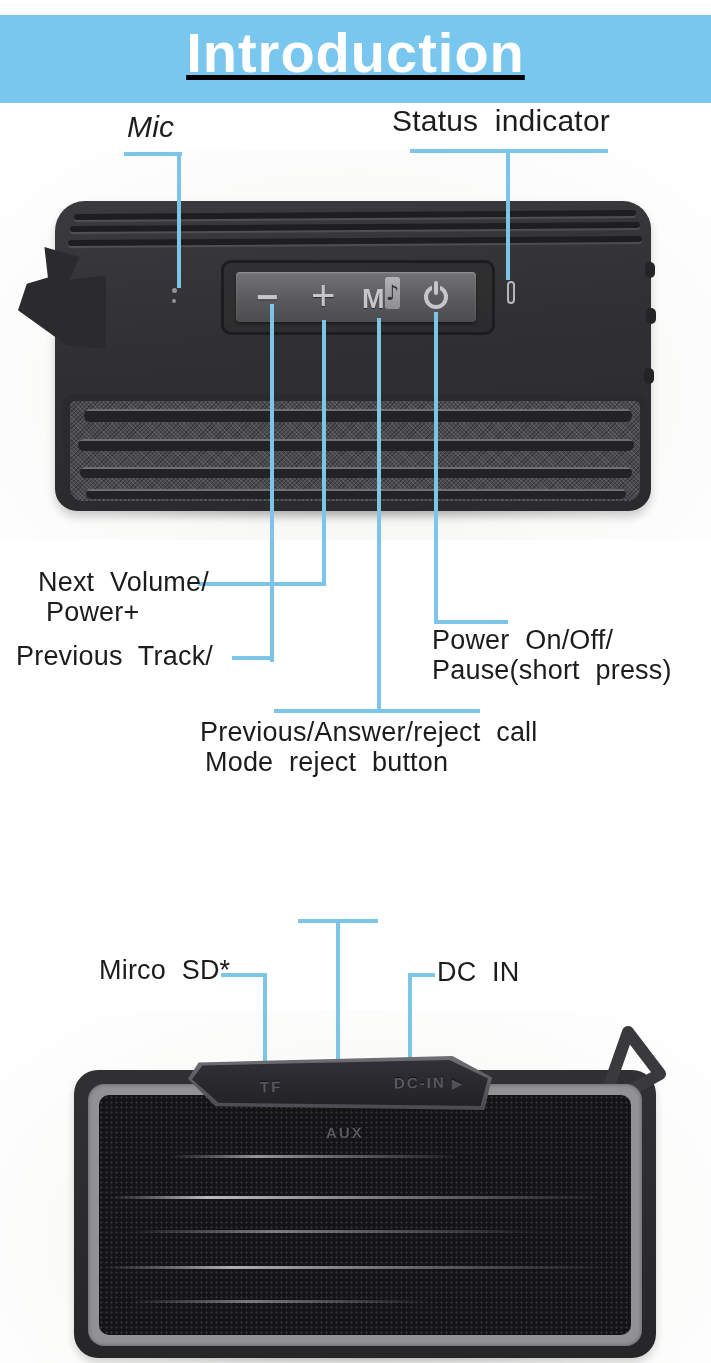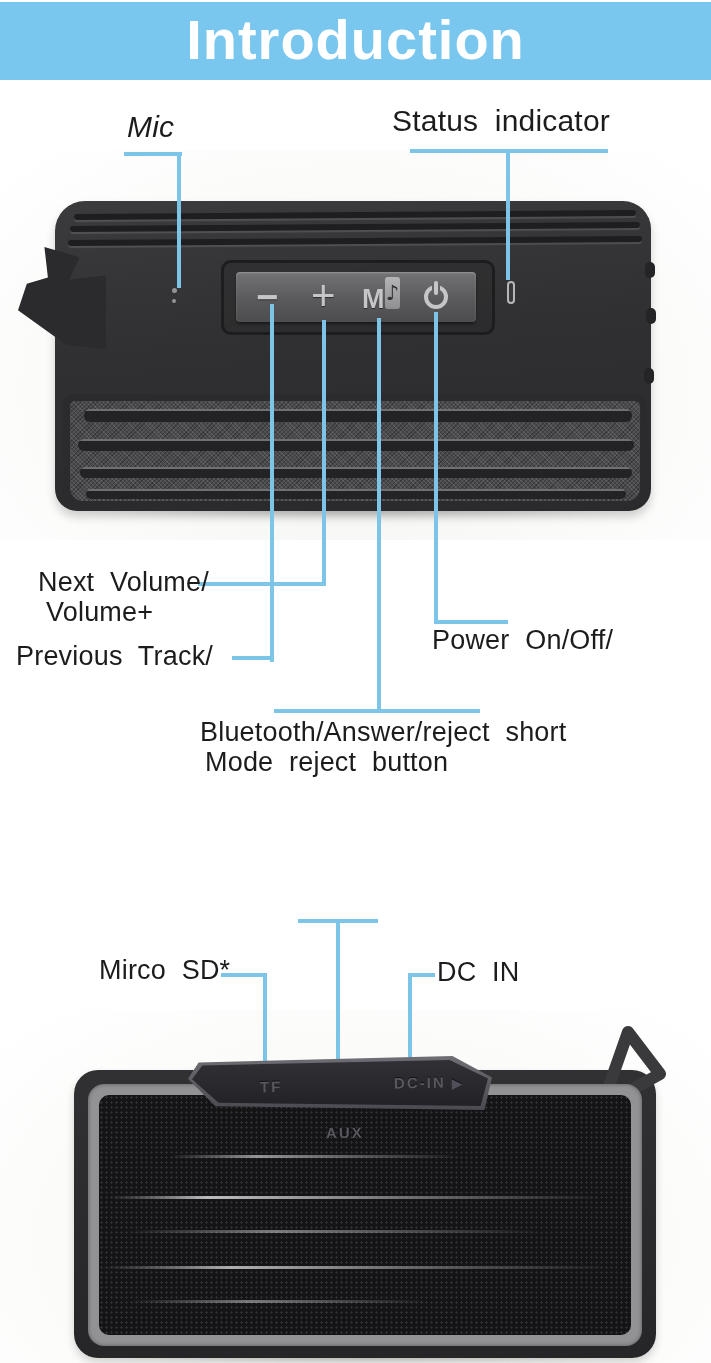--- a/index.html
+++ b/index.html
@@ -1,20 +1,20 @@
 <!DOCTYPE html>
 <html><head>
 <meta charset="utf-8">
 <style>
   html,body{margin:0;padding:0;background:#ffffff;}
   .page{position:relative;width:711px;height:1363px;background:#ffffff;overflow:hidden;
         font-family:"Liberation Sans",sans-serif;}
 
   
-  .banner{position:absolute;left:0;top:2px;width:711px;height:78px;background:#79c7ef;z-index:10;}
+  .banner{position:absolute;left:0;top:15px;width:711px;height:88px;background:#79c7ef;z-index:10;text-decoration:underline;}
   .banner h1{margin:0;line-height:76px;text-align:center;color:#ffffff;font-size:56px;
              font-weight:bold;letter-spacing:1px;}
 
   
   .bg-top{position:absolute;left:0;top:150px;width:711px;height:390px;z-index:0;
           background:radial-gradient(ellipse at 50% 62%, #f1f0ee 0%, #fafaf9 55%, #ffffff 95%);}
   .bg-bottom{position:absolute;left:0;top:1010px;width:711px;height:353px;z-index:0;
           background:radial-gradient(ellipse at 50% 65%, #f2f1ef 0%, #fbfbfa 60%, #ffffff 95%);}
 
   
@@ -151,30 +151,31 @@
   <div class="hline" style="left:198px;top:582px;width:128px;"></div>
 
   <div class="vline" style="left:377px;top:318px;height:394px;"></div>
   <div class="hline" style="left:274px;top:709px;width:206px;"></div>
 
   <div class="vline" style="left:434px;top:312px;height:312px;"></div>
   <div class="hline" style="left:434px;top:620px;width:74px;"></div>
 
   <div class="lbl" style="left:38px;top:568px;">
     <div>Next Volume/</div>
-    <div style="margin-left:8px;">Volume+</div>
+    <div style="margin-left:8px;">Power+</div>
   </div>
   <div class="lbl" style="left:16px;top:642px;">
     <div>Previous Track/</div>
   </div>
   <div class="lbl" style="left:432px;top:626px;">
     <div>Power On/Off/</div>
+    <div>Pause(short press)</div>
   </div>
   <div class="lbl" style="left:200px;top:718px;">
-    <div>Bluetooth/Answer/reject short</div>
+    <div>Previous/Answer/reject call</div>
     <div style="margin-left:5px;">Mode reject button</div>
   </div>
 
   <div class="lbl" style="left:99px;top:956px;">Mirco SD*</div>
   <div class="lbl" style="left:437px;top:958px;">DC IN</div>
 
   <div class="hline" style="left:298px;top:919px;width:80px;"></div>
   <div class="vline" style="left:336px;top:919px;height:154px;"></div>
 
   <div class="hline" style="left:221px;top:973px;width:46px;"></div>

